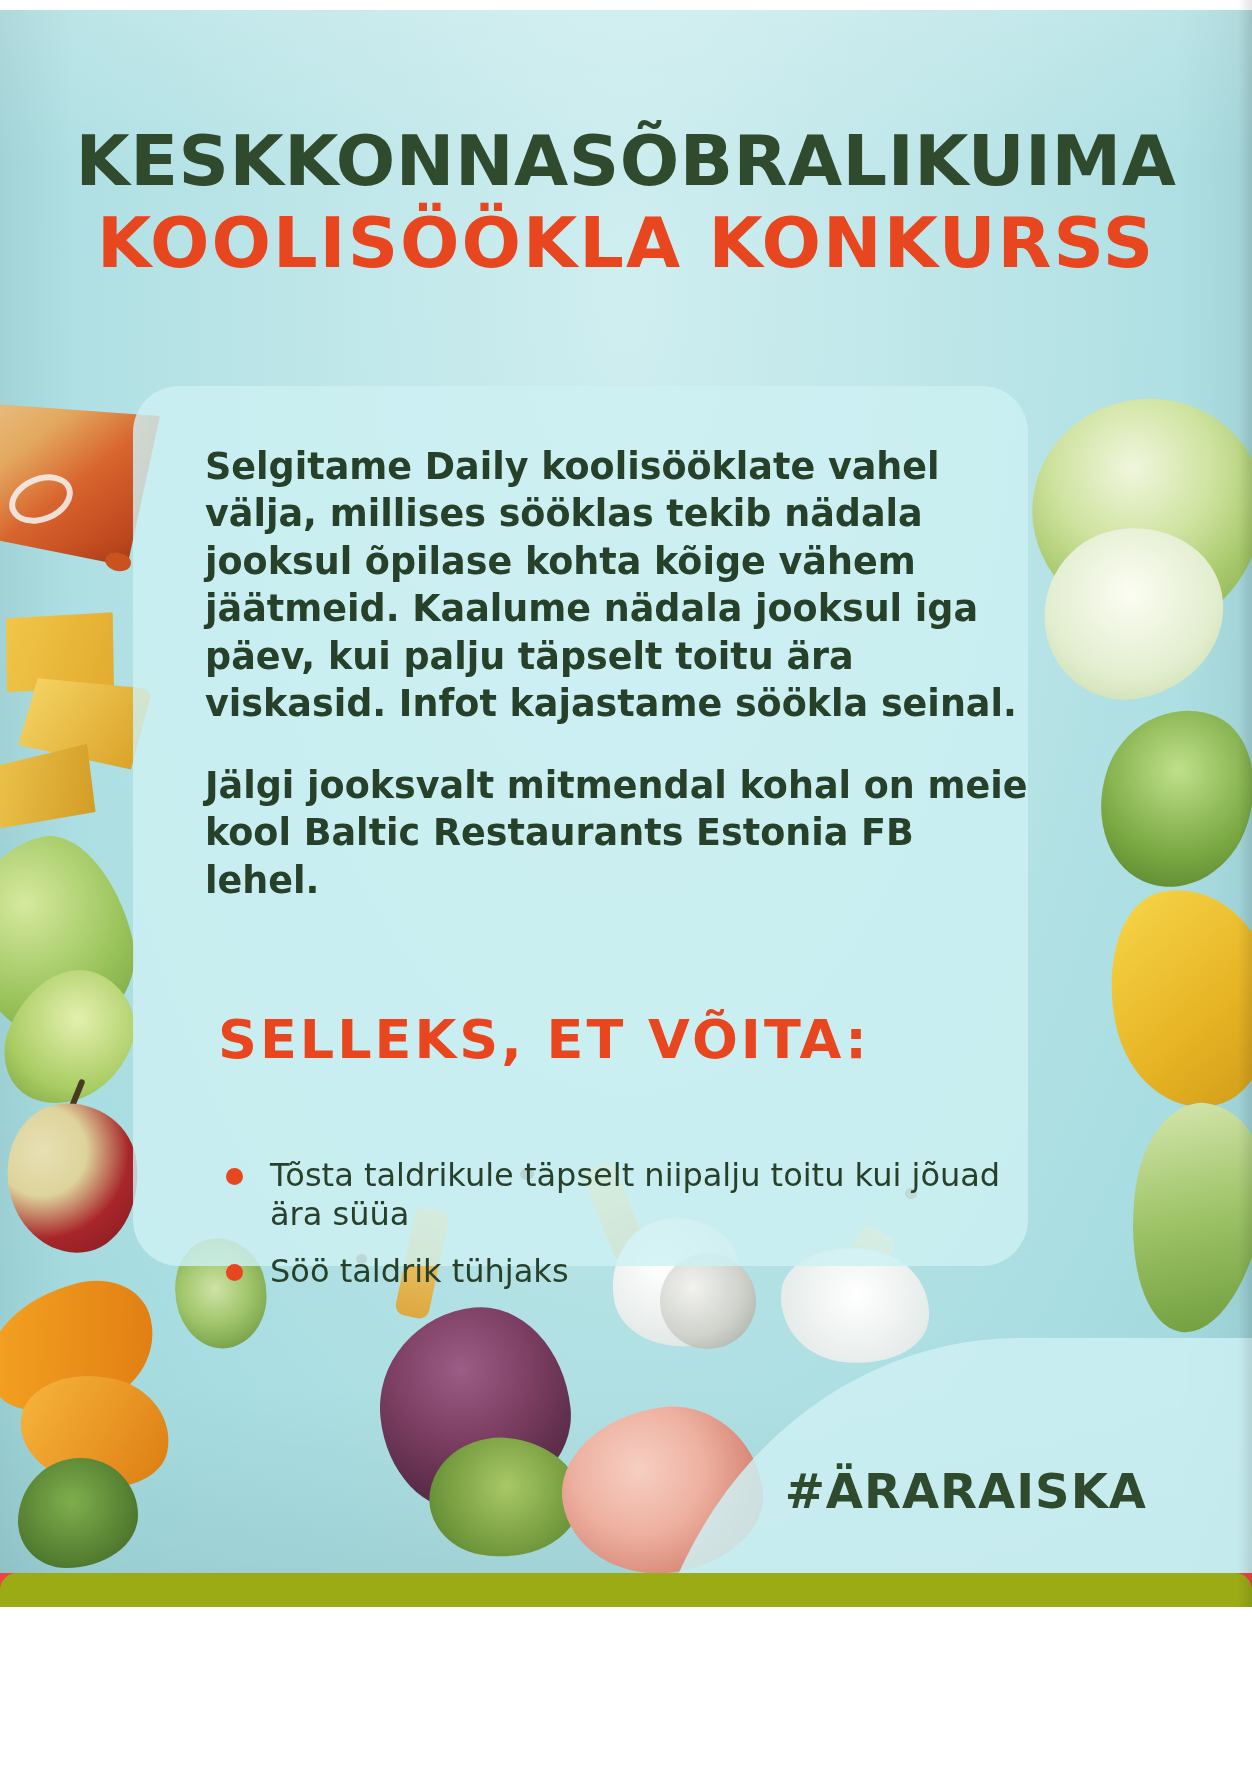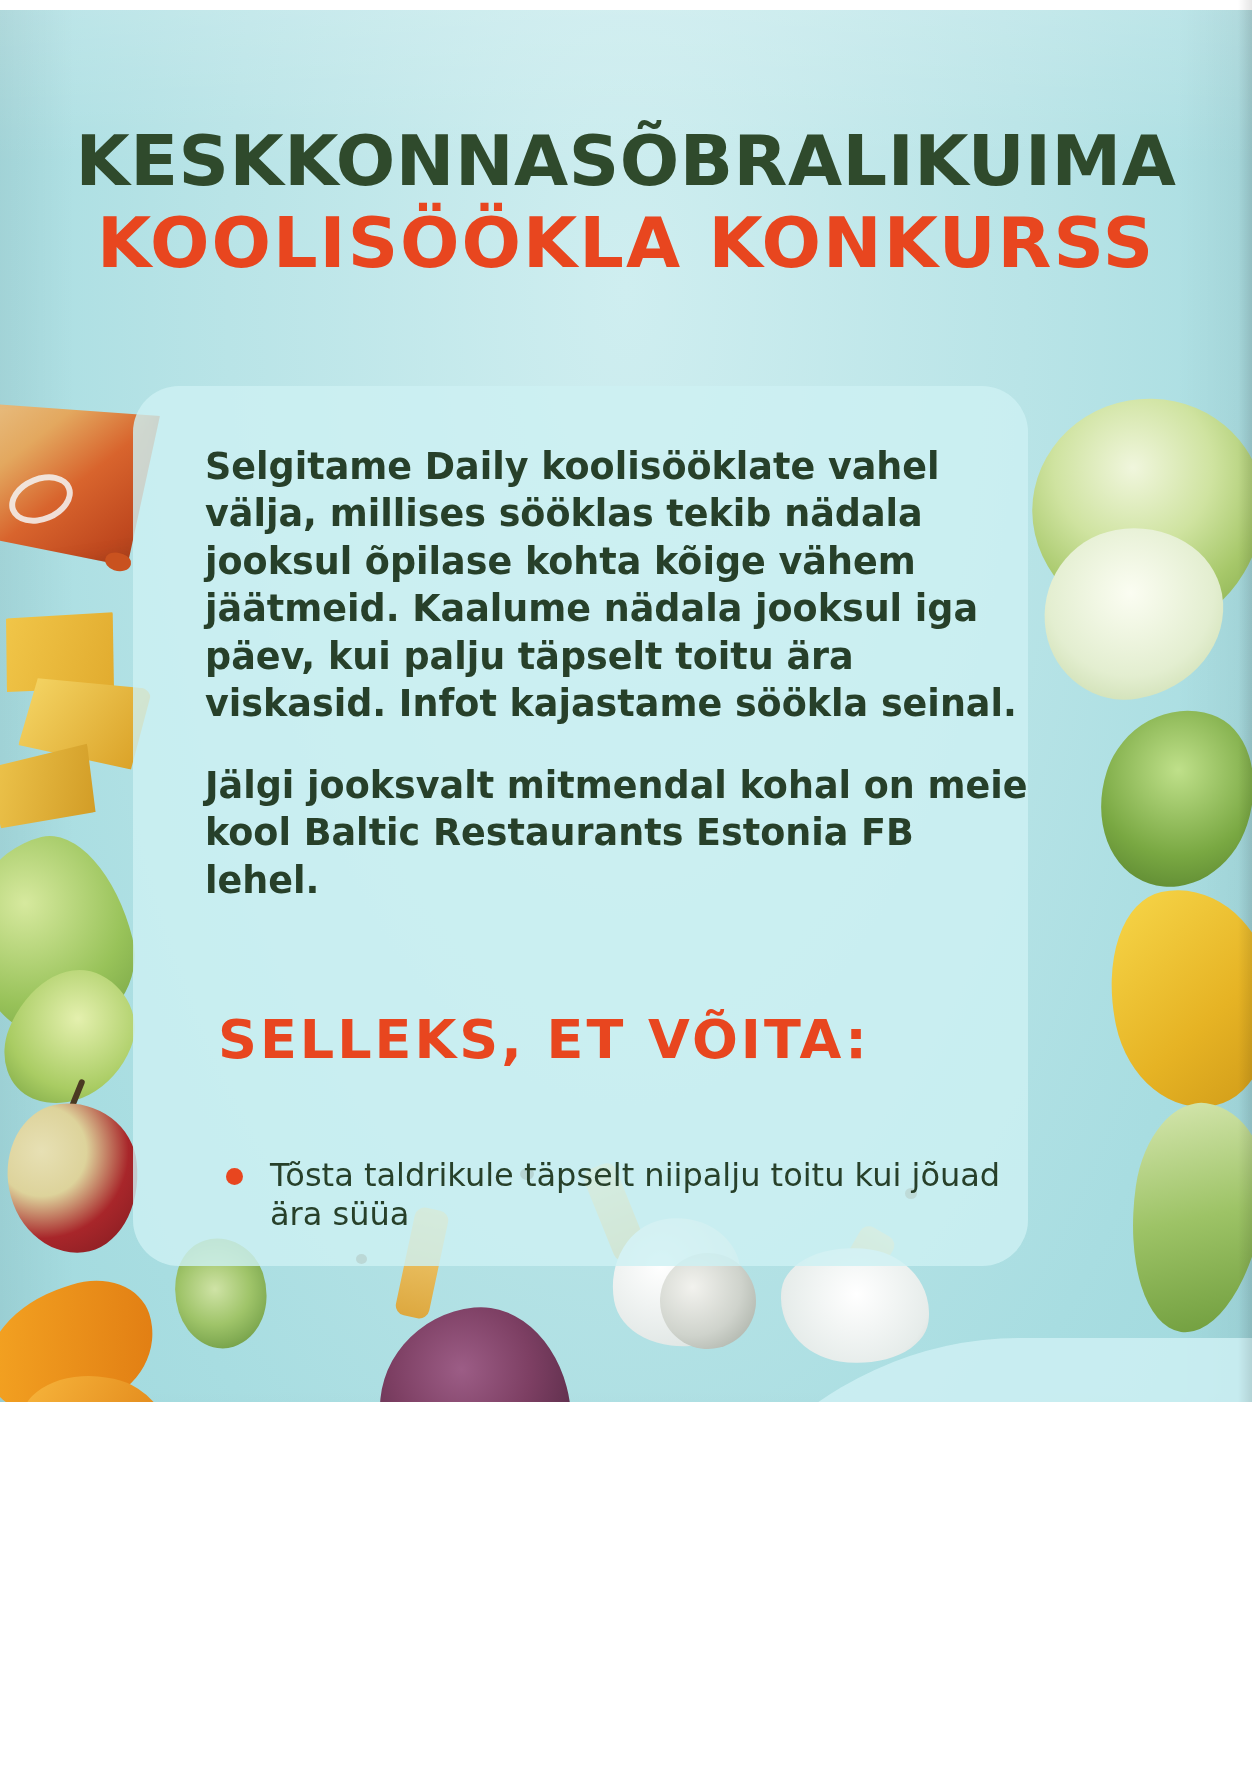--- a/index.html
+++ b/index.html
@@ -11,21 +11,21 @@
   body {
     width: 1252px;
     height: 1785px;
     overflow: hidden;
     font-family: "Liberation Sans", sans-serif;
   }
 
   .poster {
     position: relative;
     width: 1252px;
-    height: 1402px;
+    height: 1607px;
     background: #ef4444;
     overflow: hidden;
   }
 
   
   .paper {
     position: absolute;
     left: 0;
     top: 8px;
     width: 1252px;
@@ -525,20 +525,21 @@
 
     <div class="body-text">
       <p>Selgitame Daily koolisööklate vahel välja, millises sööklas tekib nädala jooksul õpilase kohta kõige vähem jäätmeid. Kaalume nädala jooksul iga päev, kui palju täpselt toitu ära viskasid. Infot kajastame söökla seinal.</p>
       <p>Jälgi jooksvalt mitmendal kohal on meie kool Baltic Restaurants Estonia FB lehel.</p>
     </div>
 
     <div class="subhead">SELLEKS, ET VÕITA:</div>
 
     <ul class="bullets">
       <li>Tõsta taldrikule täpselt niipalju toitu kui jõuad ära süüa</li>
+      <li>Söö taldrik tühjaks</li>
     </ul>
 
     <div class="hashtag">#ÄRARAISKA</div>
   </div>
 
   <div class="footer">
     <div class="logo">
       <span class="logo-badge">
         <svg width="40" height="40" viewBox="0 0 40 40" aria-hidden="true">
           <rect x="11" y="8" width="3.2" height="24" rx="1.4" fill="#ffffff"></rect>

